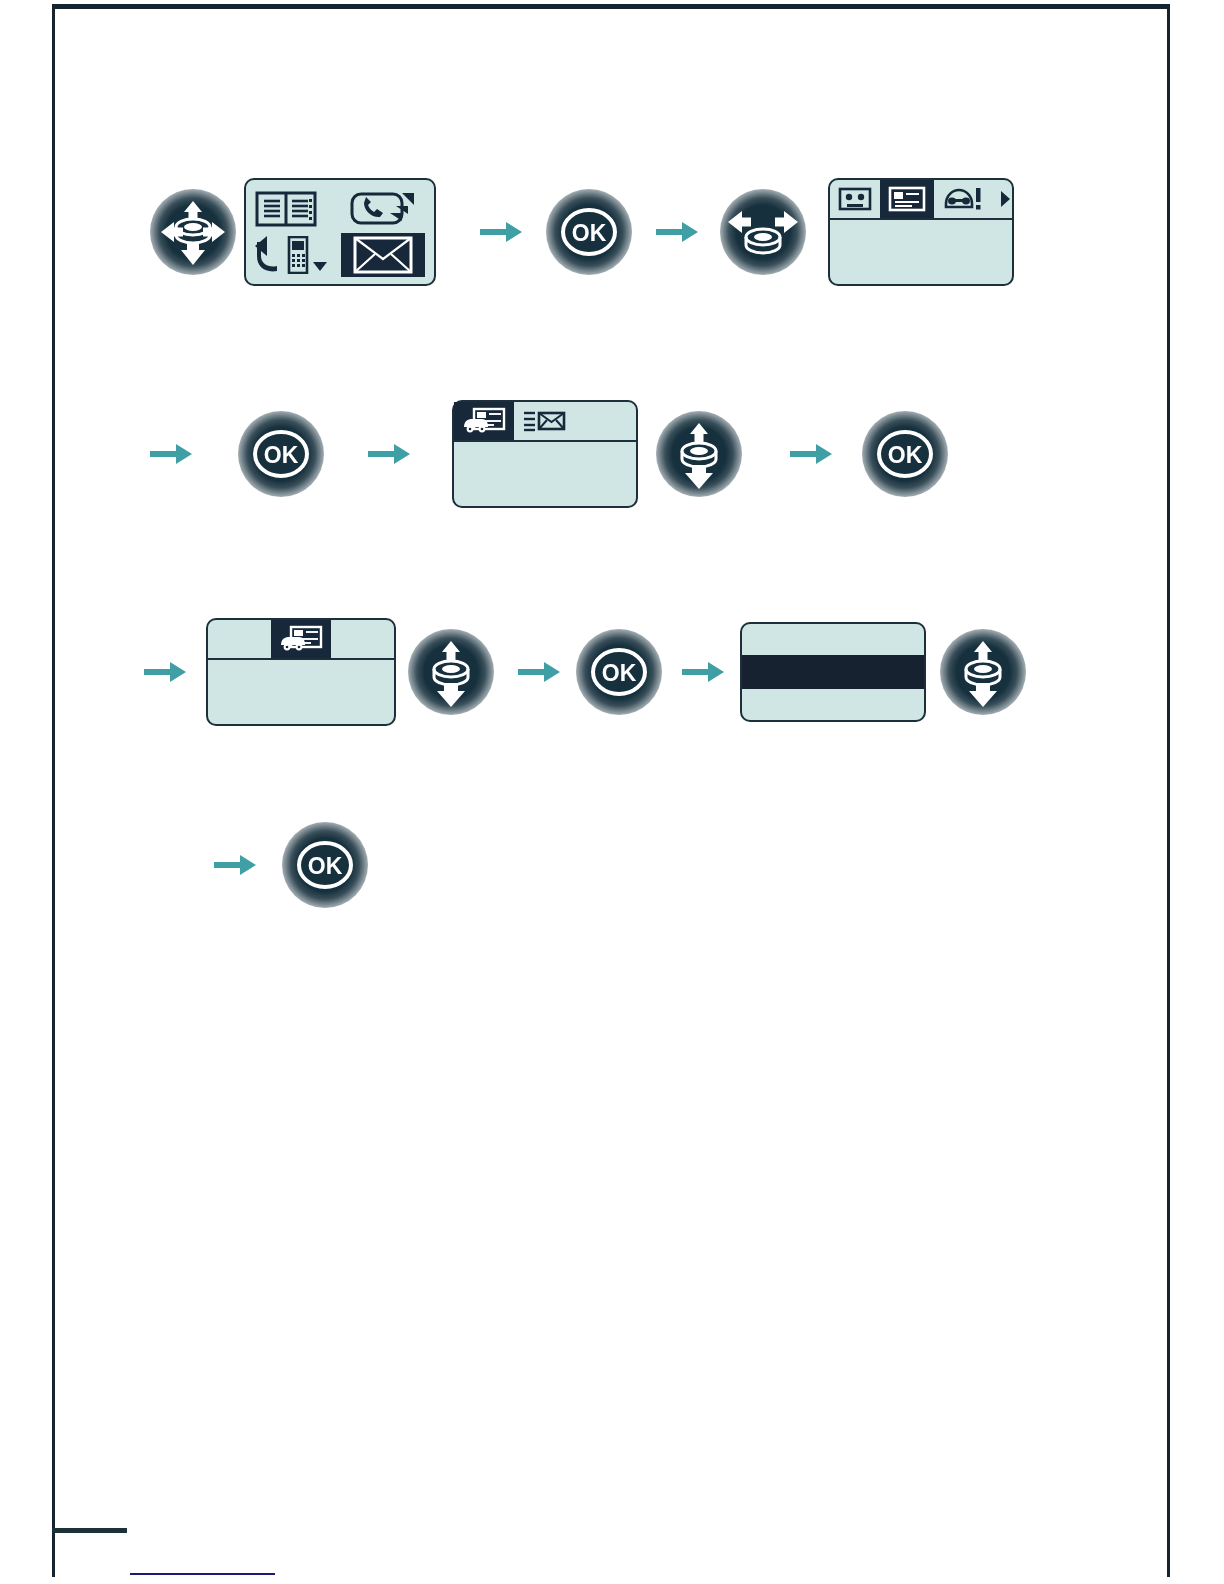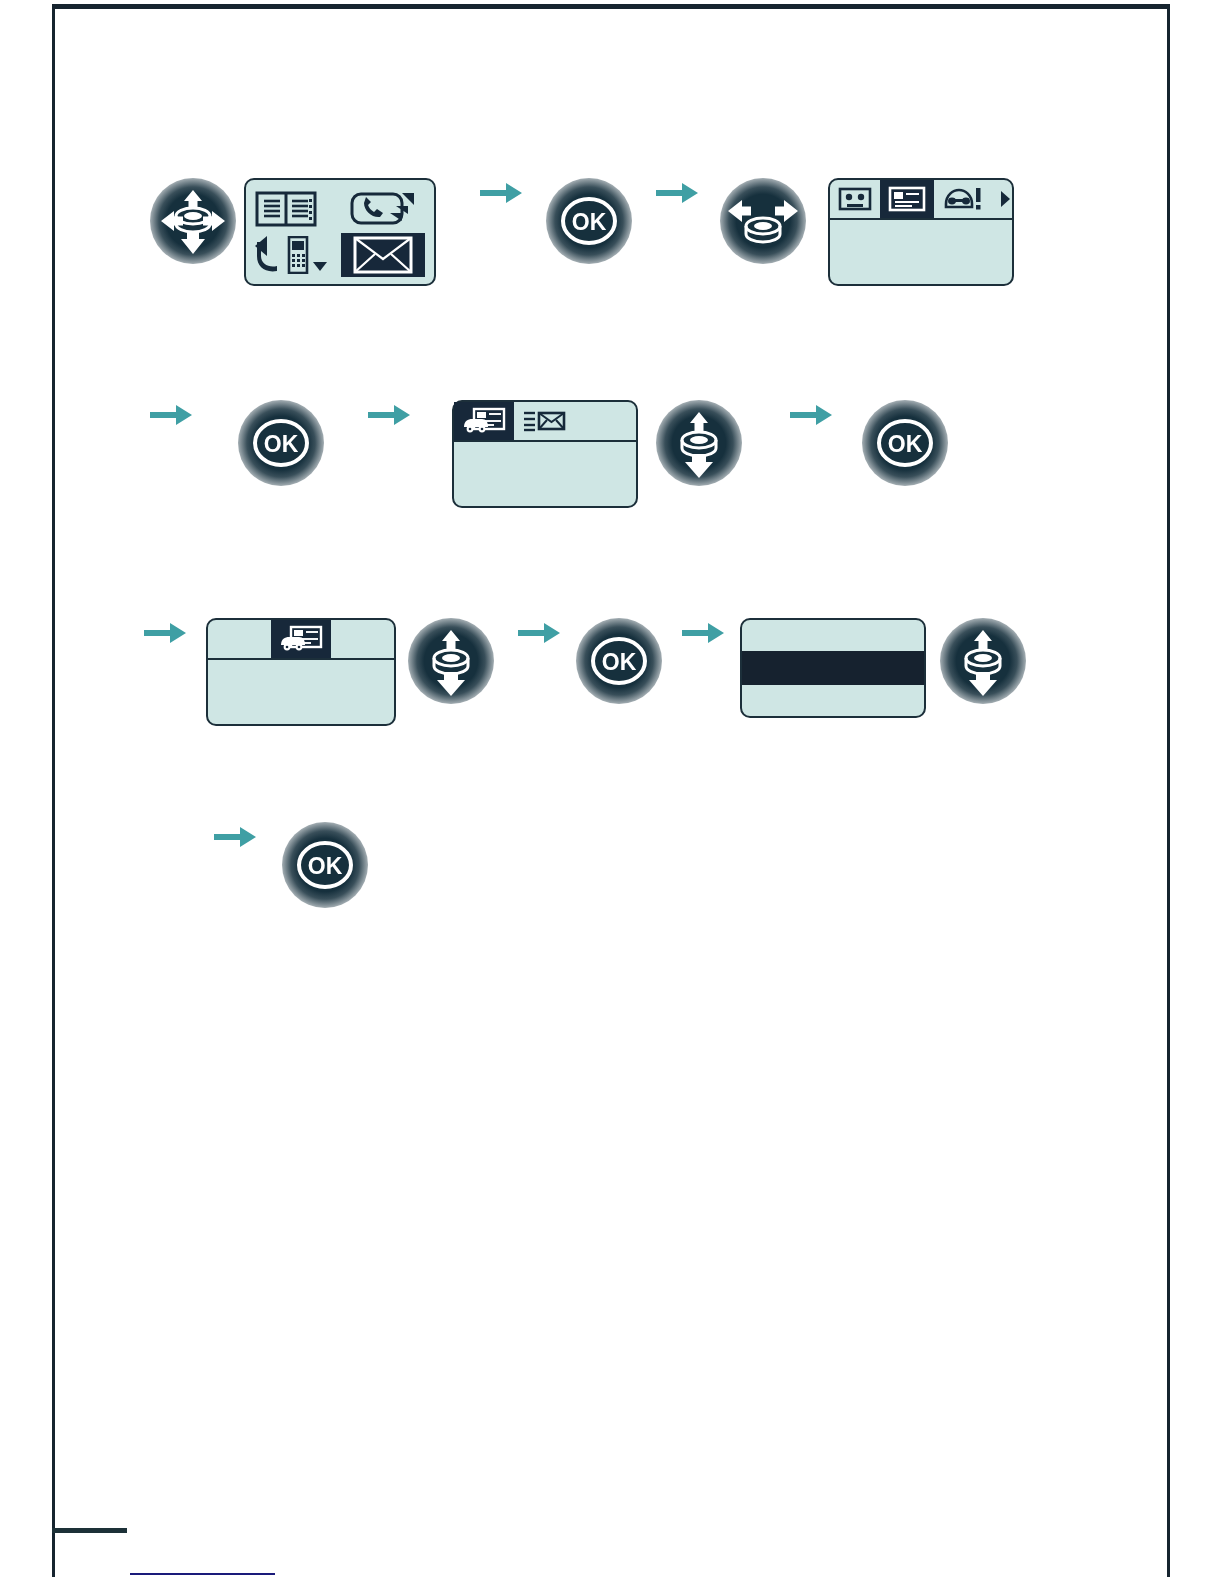--- a/index.html
+++ b/index.html
@@ -39,21 +39,21 @@
   .footer-rule-thin {
     position: absolute;
     left: 130px;
     top: 1573px;
     width: 145px;
     height: 2px;
     background: #1a1a7a;
   }
 
   
-  .row { position: absolute; display: flex; }
+  .row { position: absolute; display: flex; align-items: center; }
 
   
   .arrow {
     width: 46px; height: 30px;
     position: relative;
     flex: none;
   }
   .arrow svg { display:block; }
 
   

